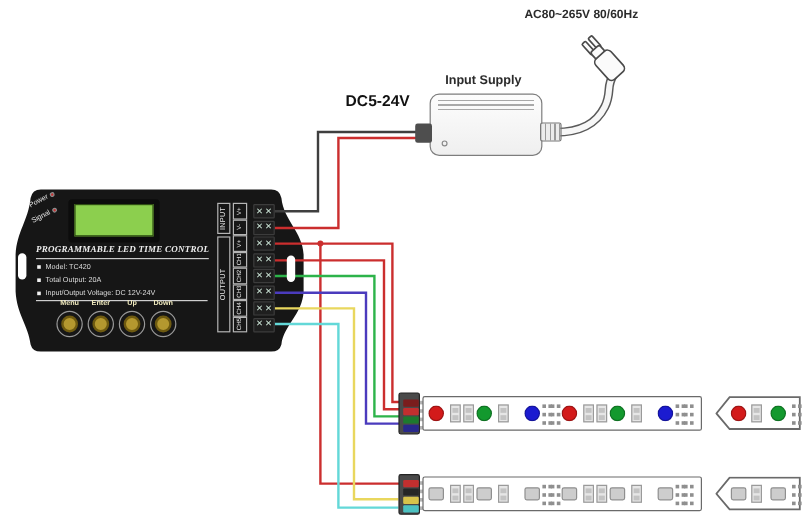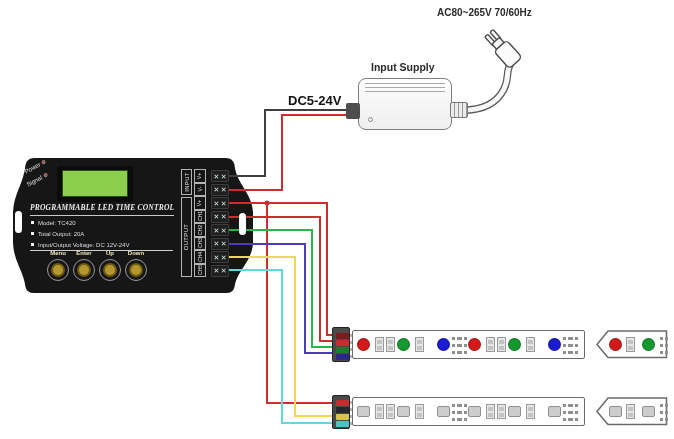--- a/index.html
+++ b/index.html
@@ -97,23 +97,23 @@
     <path fill="none" stroke-width="2" d="M229 190 H282 V115 H354" stroke="#cb2e2e"></path>
     <path fill="none" stroke-width="2" d="M229 203 H327 V335 H333 M267 203 V403 H333" stroke="#cb2e2e"></path>
     <circle cx="267" cy="203" r="2.5" fill="#cb2e2e"></circle>
     <path fill="none" stroke-width="2" d="M229 217 H320 V341 H333" stroke="#cb2e2e"></path>
     <path fill="none" stroke-width="2" d="M229 230 H312 V347 H333" stroke="#2db34a"></path>
     <path fill="none" stroke-width="2" d="M229 244 H305 V353 H333" stroke="#4b3bbd"></path>
     <path fill="none" stroke-width="2" d="M229 257 H295 V416 H332" stroke="#e9d75e"></path>
     <path fill="none" stroke-width="2" d="M229 270 H282 V423 H332" stroke="#63d8d8"></path>
   </svg>
 
-  <div class="z2 hand-label" style="left:437px; top:7px; font-size:10px;">AC80~265V 70/60Hz</div>
+  <div class="z2 hand-label" style="left:437px; top:7px; font-size:10px;">AC80~265V 80/60Hz</div>
   <div class="z2 hand-label" style="left:371px; top:61px; font-size:10.5px;">Input Supply</div>
-  <div class="z2 hand-label" style="left:288px; top:93px; font-size:13px; color:#111;">DC5-24V</div>
+  <div class="z2 hand-label" style="left:288px; top:76px; font-size:13px; color:#111;">DC5-24V</div>
 
   <div class="z2" style="left:346px; top:74px; width:126px; height:60px;">
     <div class="psu-body">
       <div class="psu-ridges"></div>
       <div class="psu-dot"></div>
     </div>
     <div class="psu-stub-l"></div>
     <div class="psu-stub-r"></div>
   </div>
 

